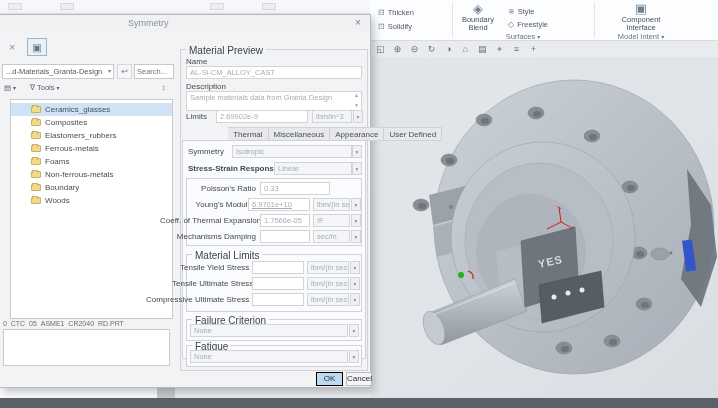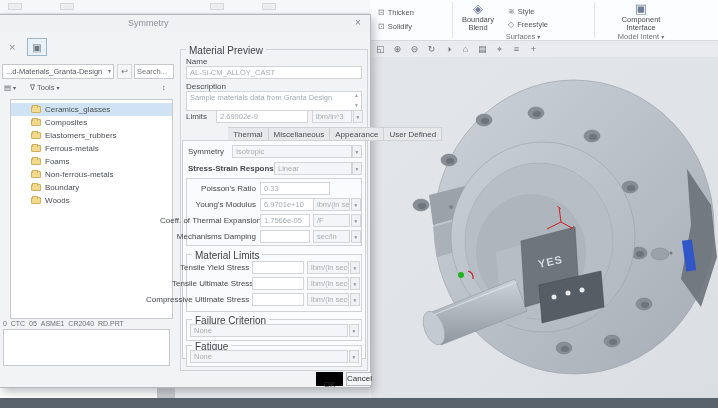--- a/index.html
+++ b/index.html
@@ -93,21 +93,21 @@
   .scrollmini { position:absolute; width:9px; font-size:5px; color:#9aa0a5; text-align:center; line-height:5px; }
   
   .tabs { position:absolute; left:182px; top:112px; height:14px; display:flex; }
   .tab { height:14px; padding:0 5px; font-size:8px; line-height:14px; color:#4a4e53;
     background:#e7e8ea; border:1px solid #cfd1d4; border-left:none; white-space:nowrap; }
   .tab:first-child { border-left:1px solid #cfd1d4; }
   .tab.active { background:#d946ef; border-bottom:1px solid #6d28d9; color:#2b2e32;margin-top:47px; }
   .tabpanel { position:absolute; left:182px; top:125px; width:184px; height:219px;
     background:#fafbfc; border:1px solid #cfd1d4; }
   .okbtn { position:absolute; left:316px; top:357px; width:27px; height:14px;
-    background:#badbf2; border:7px solid #000000; font-size:8px; color:#2b2e32;
+    background:#badbf2; border:1px solid #000000; font-size:8px; color:#2b2e32;
     text-align:center; line-height:12px; }
   .cancelbtn { position:absolute; left:346px; top:357px; width:26px; height:14px;
     background:#f4f5f6; border:1px solid #b9bbbe; font-size:8px; color:#2b2e32;
     text-align:center; line-height:12px; }
 </style>
 </head>
 <body>
 
 <div class="app">
 
@@ -403,21 +403,21 @@
     <span class="lbl" style="left:188px; top:149px; font-weight:bold;">Stress-Strain Response</span>
     <div class="field unitf" style="left:274px; top:147px; width:78px;">Linear</div>
     <div class="ddarrow" style="left:352px; top:147px;">▾</div>
 
     <div class="fset" style="left:186px; top:163px; width:176px; height:68px; background:#fafbfc;"></div>
 
     <span class="lbl" style="left:190px; top:169px; width:66px; text-align:right;">Poisson's Ratio</span>
     <div class="field" style="left:260px; top:167px; width:70px;">0.33</div>
 
     <span class="lbl" style="left:190px; top:185px; width:66px; text-align:right;">Young's Modulus</span>
-    <div class="field" style="left:260px; top:183px; width:62px;">6.9701e+10</div>
+    <div class="field" style="left:248px; top:183px; width:62px;text-decoration:underline;">6.9701e+10</div>
     <div class="field unitf" style="left:313px; top:183px; width:37px;">lbm/(in sec^2)</div>
     <div class="ddarrow" style="left:351px; top:183px;">▾</div>
 
     <span class="lbl" style="left:160px; top:201px; width:96px; text-align:right;">Coeff. of Thermal Expansion</span>
     <div class="field" style="left:260px; top:199px; width:50px;">1.7566e-05</div>
     <div class="field unitf" style="left:313px; top:199px; width:37px;">/F</div>
     <div class="ddarrow" style="left:351px; top:199px;">▾</div>
 
     <span class="lbl" style="left:170px; top:217px; width:86px; text-align:right;">Mechanisms Damping</span>
     <div class="field" style="left:260px; top:215px; width:50px;"></div>

